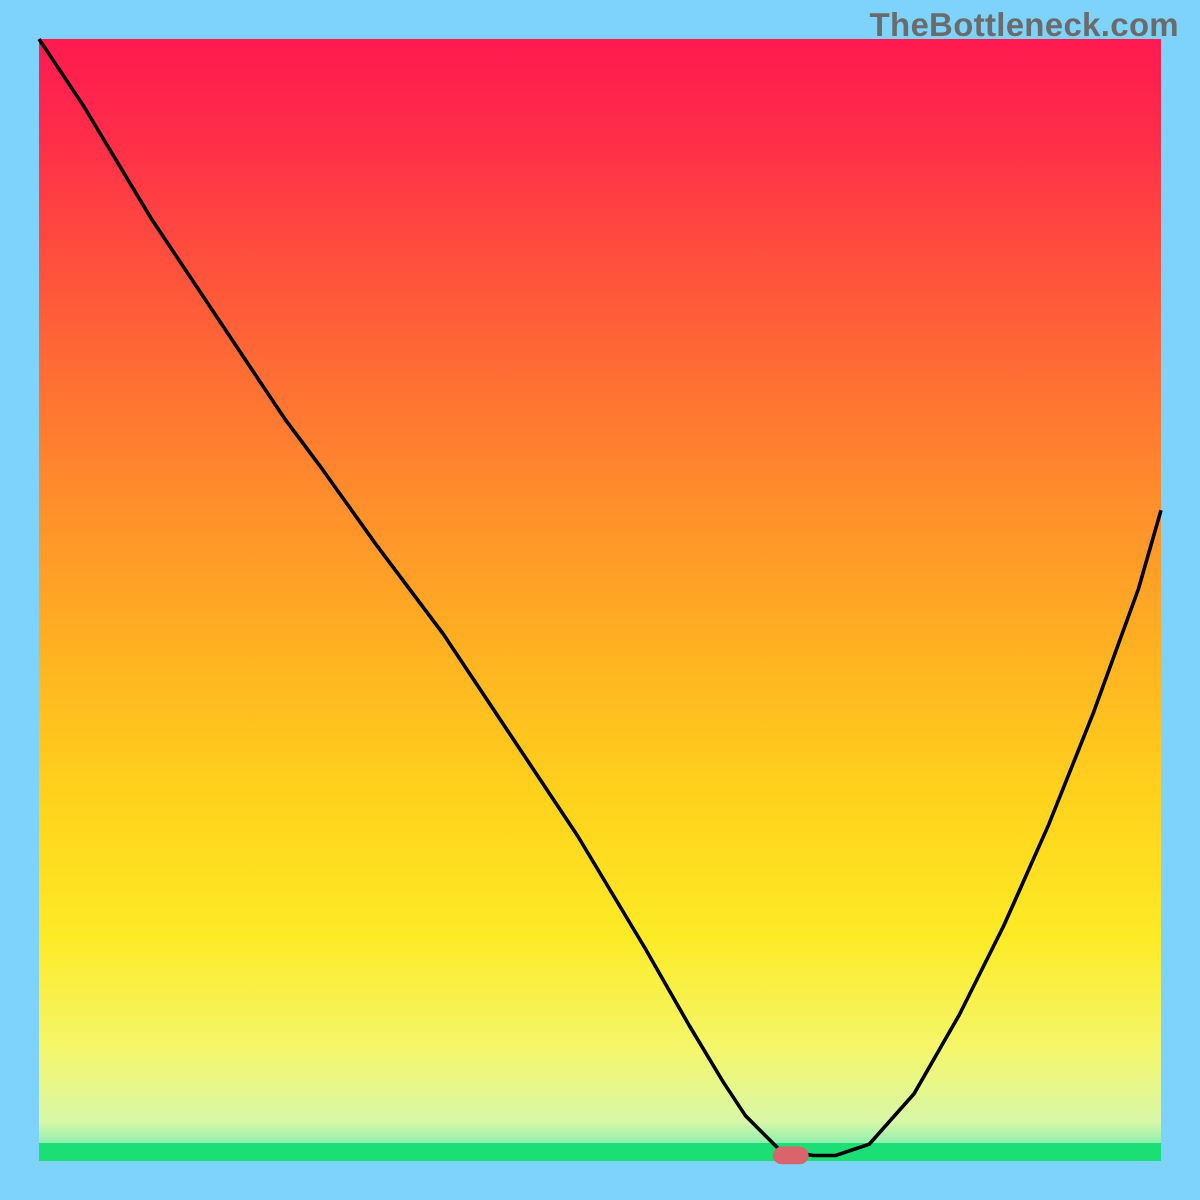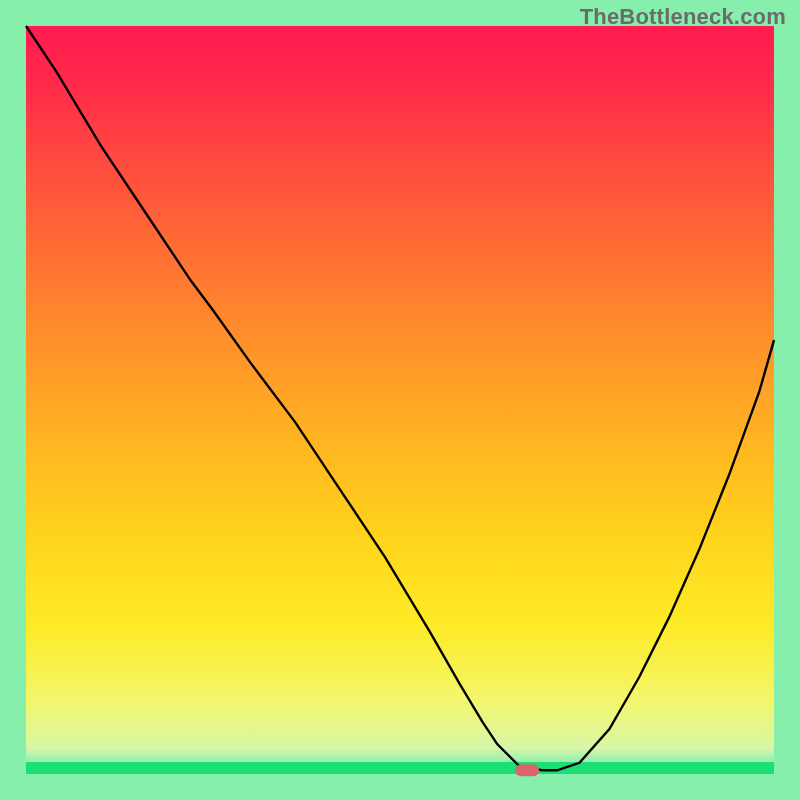--- a/index.html
+++ b/index.html
@@ -8,21 +8,21 @@
     width: 800px;
     height: 800px;
     background: #000;
     font-family: Arial, Helvetica, sans-serif;
     overflow: hidden;
   }
   .frame {
     position: relative;
     width: 800px;
     height: 800px;
-    background: #86efac;
+    background: #7dd3fc;
   }
   .watermark {
     position: absolute;
     top: 4px;
     right: 14px;
     font-size: 22px;
     font-weight: 600;
     color: #6b6b6b;
     letter-spacing: 0.2px;
   }

